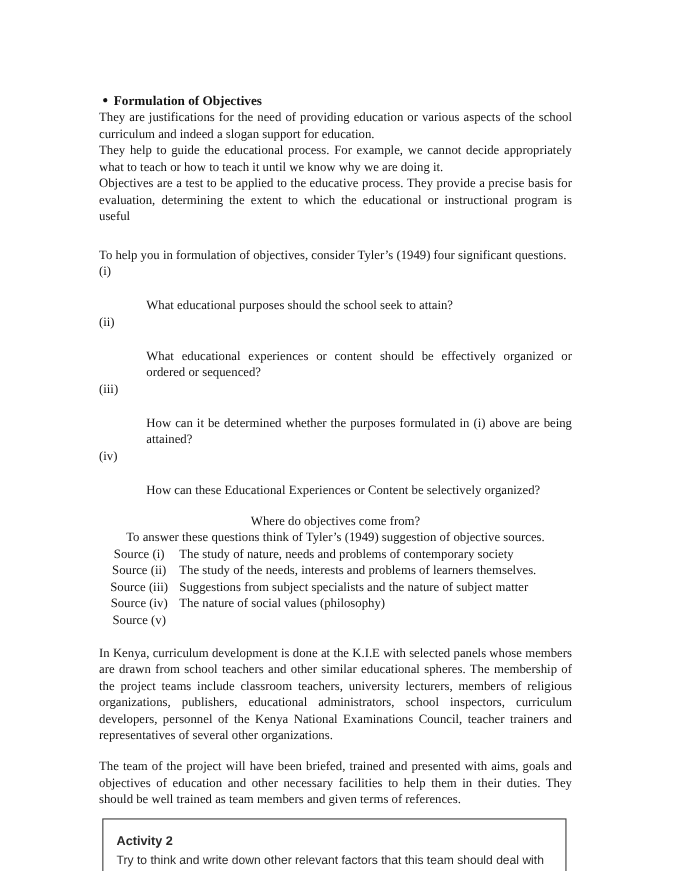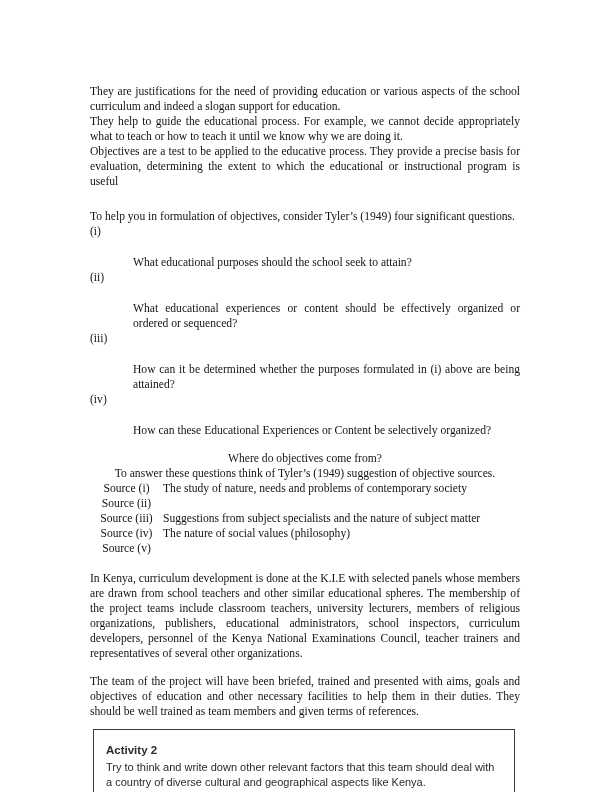--- a/index.html
+++ b/index.html
@@ -85,20 +85,23 @@
   .activity-text {
     margin: 0;
   }
 </style>
 </head>
 <body>
 
 <div class="page">
   <div class="content">
 
+    <div class="heading">
+      <span class="bullet">●</span><span>Formulation of Objectives</span>
+    </div>
 
     <p class="body-par">They are justifications for the need of providing education or various aspects of the school curriculum and indeed a slogan support for education.</p>
     <p class="body-par">They help to guide the educational process. For example, we cannot decide appropriately what to teach or how to teach it until we know why we are doing it.</p>
     <p class="body-par">Objectives are a test to be applied to the educative process. They provide a precise basis for evaluation, determining the extent to which the educational or instructional program is useful</p>
 
     <div class="spacer-a"></div>
 
     <p class="body-par">To help you in formulation of objectives, consider Tyler’s (1949) four significant questions.</p>
 
     <div class="hang-row">
@@ -122,20 +125,21 @@
 
     <p class="plain-line">Where do objectives come from?</p>
     <p class="plain-line">To answer these questions think of Tyler’s (1949) suggestion of objective sources.</p>
 
     <div class="hang-row">
       <div class="s-label">Source (i)</div>
       <div class="s-text">The study of nature, needs and problems of contemporary society</div>
     </div>
     <div class="hang-row">
       <div class="s-label">Source (ii)</div>
+      <div class="s-text">The study of the needs, interests and problems of learners themselves.</div>
     </div>
     <div class="hang-row">
       <div class="s-label">Source (iii)</div>
       <div class="s-text">Suggestions from subject specialists and the nature of subject matter</div>
     </div>
     <div class="hang-row">
       <div class="s-label">Source (iv)</div>
       <div class="s-text">The nature of social values (philosophy)</div>
     </div>
     <div class="hang-row">

